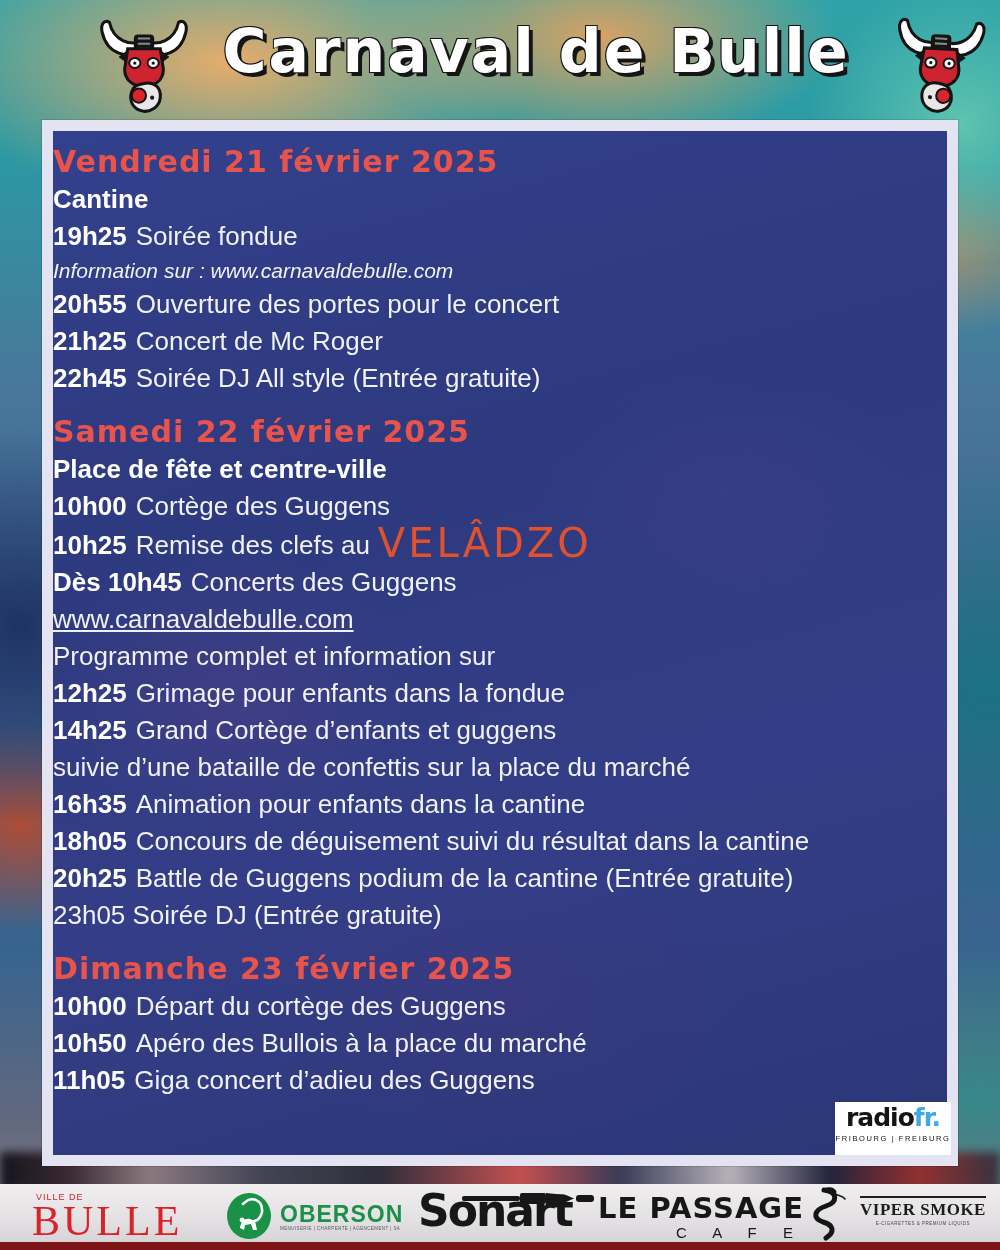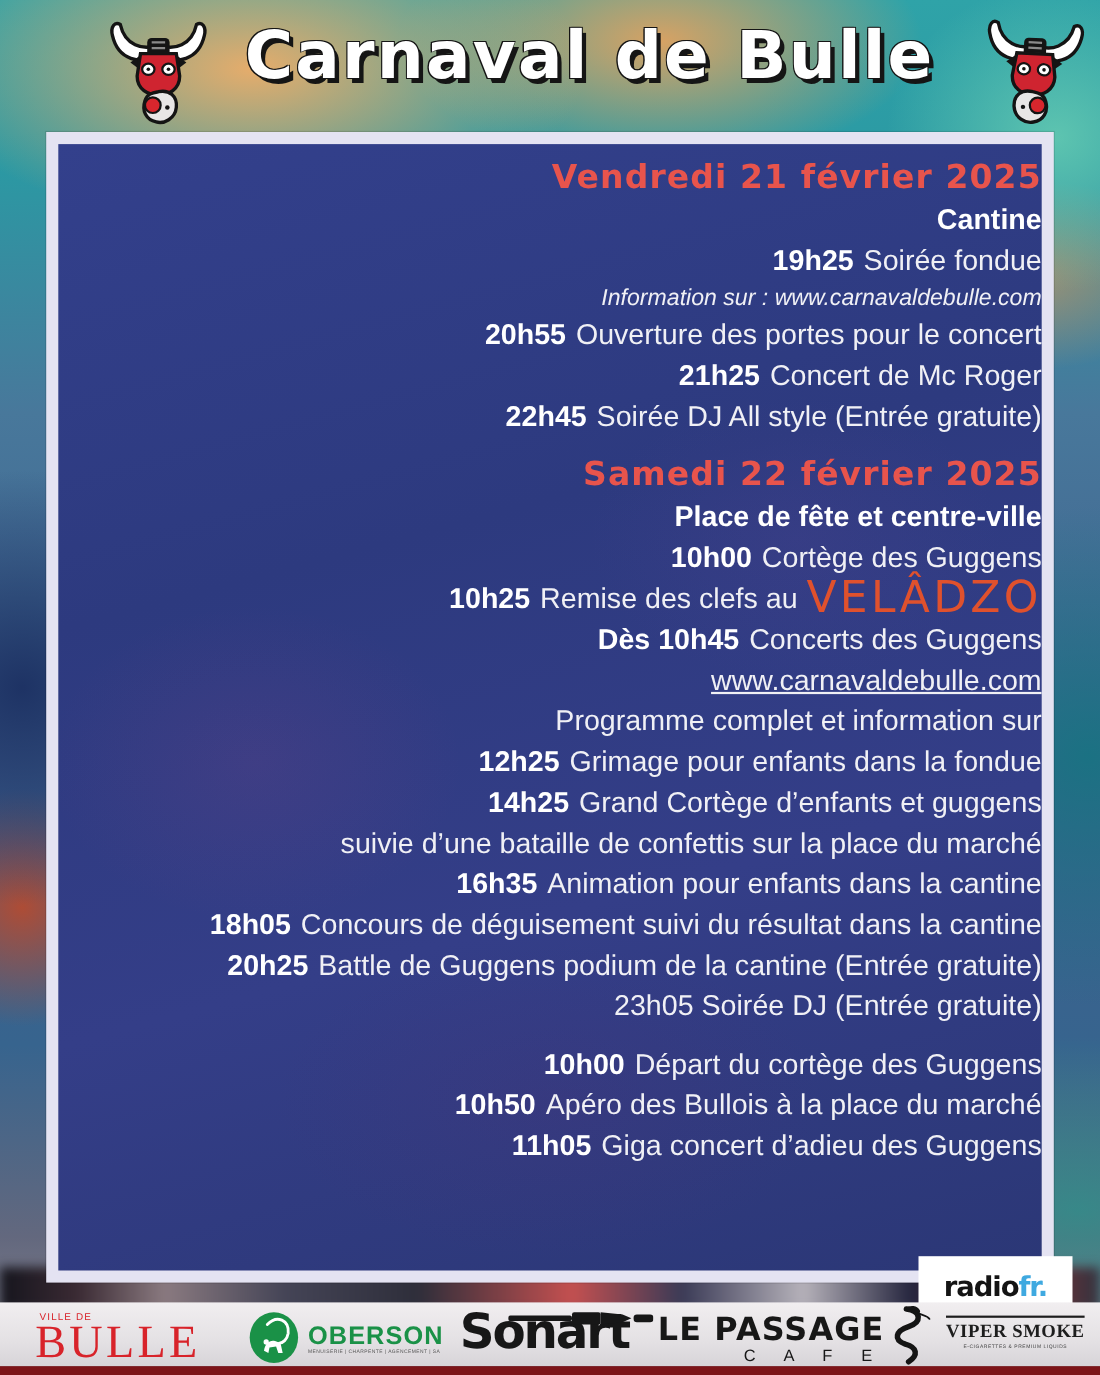--- a/index.html
+++ b/index.html
@@ -48,40 +48,40 @@
   }
   .panel-inner{
     position:absolute;left:11px;top:11px;right:11px;bottom:11px;
     background:
       radial-gradient(30% 20% at 20% 55%, rgba(130,70,140,.18), rgba(130,70,140,0) 70%),
       radial-gradient(30% 18% at 75% 35%, rgba(90,70,150,.18), rgba(90,70,150,0) 70%),
       radial-gradient(40% 20% at 50% 85%, rgba(80,50,120,.2), rgba(80,50,120,0) 70%),
       linear-gradient(165deg,#33408c 0%,#2d3a7f 35%,#343e88 65%,#2b3776 100%);
     overflow:hidden;
   }
-  .program{padding-top:12px;text-align:right;color:#f2f2f6;}
+  .program{padding-top:12px;text-align:left;color:#f2f2f6;}
   .sec-heading{
     font-family:"DejaVu Sans",sans-serif;font-weight:bold;font-size:30px;line-height:38px;
     color:#e8544c;letter-spacing:1px;
   }
   .sec{margin-top:0;}
   .sec + .sec{margin-top:16px;}
   .sec-subtitle{font-weight:bold;font-size:26px;line-height:37px;color:#ffffff;}
   .line{font-size:26px;line-height:37px;white-space:nowrap;color:#f0f0f5;}
   .line .t{font-weight:bold;color:#ffffff;margin-right:9px;}
   .line.info{font-style:italic;font-size:21px;line-height:31px;}
   .line.link-line a{color:#f0f0f5;text-decoration:underline;}
   .veladzo{
     font-family:"DejaVu Sans",sans-serif;font-size:40px;font-weight:normal;
     color:#e0512d;letter-spacing:3px;margin-left:8px;vertical-align:-3px;
   }
   
   .radiofr{
-    position:absolute;left:835px;top:1142px;width:140px;height:52px;
-    background:#ffffff;text-align:center;padding-top:13px;
+    position:absolute;left:835px;top:1102px;width:116px;height:52px;
+    background:#ffffff;text-align:center;padding-top:1px;
   }
   .radiofr .word{font-family:"DejaVu Sans",sans-serif;font-weight:bold;font-size:25px;line-height:30px;letter-spacing:-1px;color:#141414;}
   .radiofr .word .blue{color:#3fa9e0;}
   .radiofr .sub{font-size:7.5px;font-weight:normal;letter-spacing:1.6px;color:#141414;line-height:12px;}
   
   .footer{
     position:absolute;left:0;top:1184px;width:1000px;height:58px;
     background:linear-gradient(180deg,#f1eef0 0%,#e4e1e4 60%,#d7d4d8 100%);
   }
   .bottom-strip{position:absolute;left:0;top:1242px;width:1000px;height:8px;background:#7d1418;}
@@ -167,20 +167,21 @@
         <div class="line"><span class="t">12h25</span><span class="x">Grimage pour enfants dans la fondue</span></div>
         <div class="line"><span class="t">14h25</span><span class="x">Grand Cortège d’enfants et guggens</span></div>
         <div class="line"><span class="x">suivie d’une bataille de confettis sur la place du marché</span></div>
         <div class="line"><span class="t">16h35</span><span class="x">Animation pour enfants dans la cantine</span></div>
         <div class="line"><span class="t">18h05</span><span class="x">Concours de déguisement suivi du résultat dans la cantine</span></div>
         <div class="line"><span class="t">20h25</span><span class="x">Battle de Guggens podium de la cantine (Entrée gratuite)</span></div>
         <div class="line"><span class="x">23h05 Soirée DJ (Entrée gratuite)</span></div>
       </div>
 
       <div class="sec">
+        <div class="sec-heading">Dimanche 23 février 2025</div>
         <div class="line"><span class="t">10h00</span><span class="x">Départ du cortège des Guggens</span></div>
         <div class="line"><span class="t">10h50</span><span class="x">Apéro des Bullois à la place du marché</span></div>
         <div class="line"><span class="t">11h05</span><span class="x">Giga concert d’adieu des Guggens</span></div>
       </div>
 
     </div>
   </div>
 </div>
 
 <div class="radiofr">

